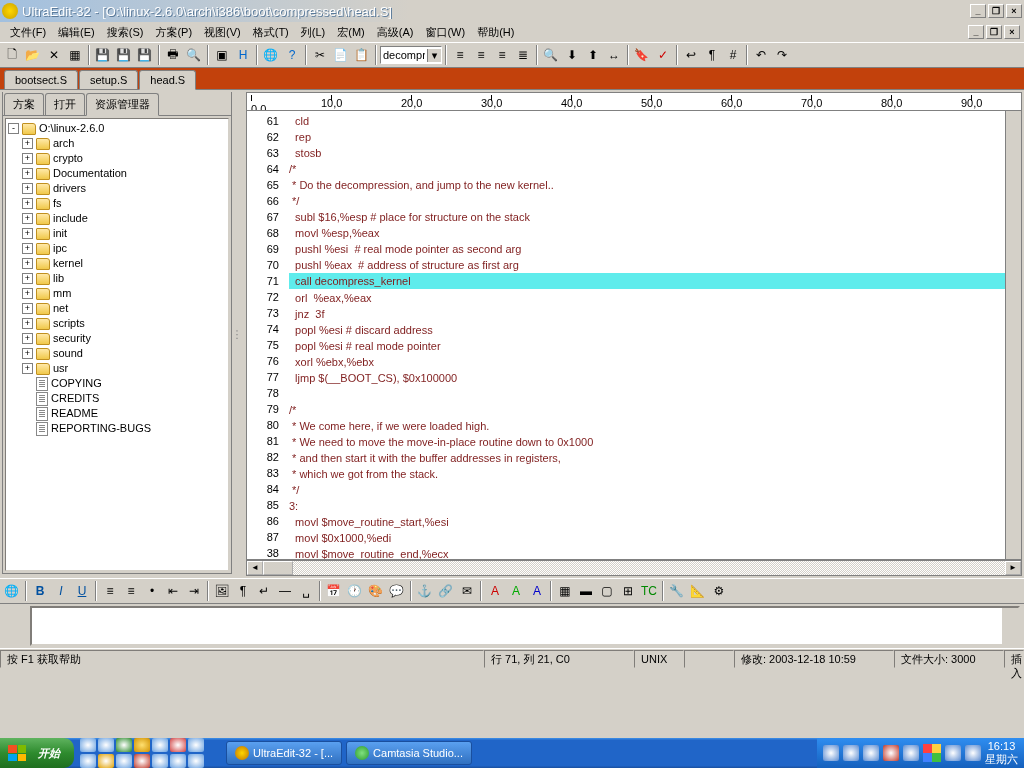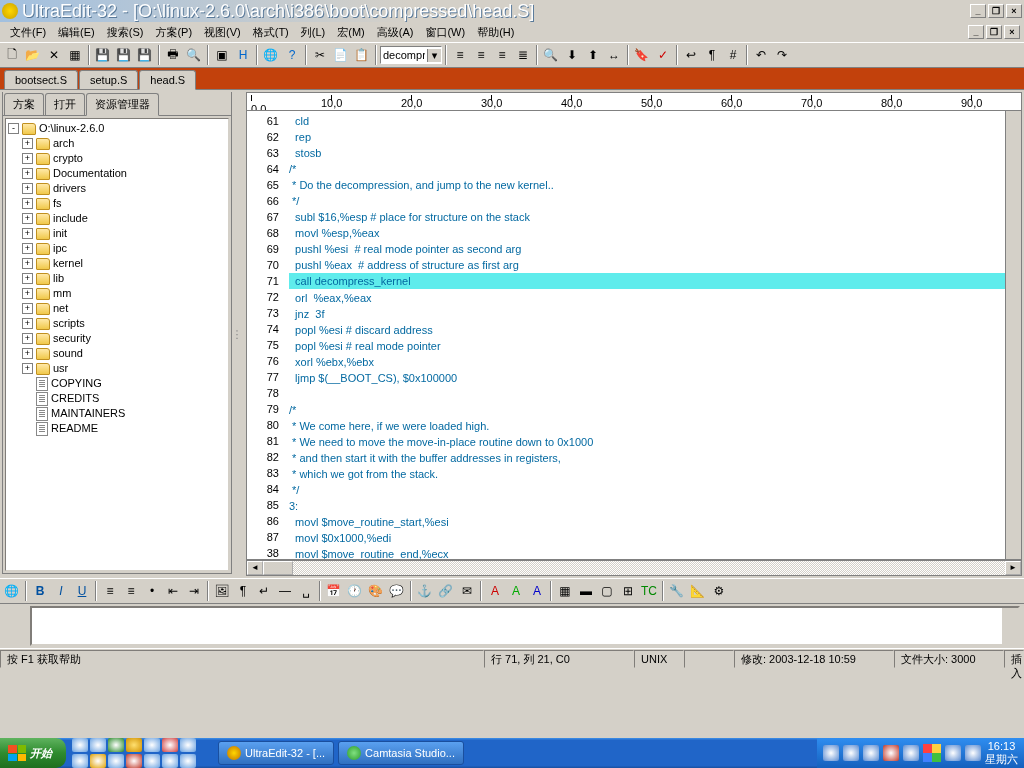--- a/index.html
+++ b/index.html
@@ -1,19 +1,19 @@
 <!DOCTYPE html>
 <html><head>
 <meta charset="utf-8">
 <style>
 * { margin:0; padding:0; box-sizing:border-box; font-family:"Microsoft Sans Serif",Tahoma,sans-serif; font-size:11px; }
 body { width:1024px; height:768px; background:#d4d0c8; overflow:hidden; position:relative; }
 .titlebar { height:22px; background:linear-gradient(90deg,#a2c0df 0%,#d4d0c8 40%,#d4d0c8 100%); display:flex; align-items:center; padding:0 2px; }
 .titlebar .appicon { width:16px; height:16px; background:radial-gradient(circle,#ffd700,#c9a000); border-radius:50%; margin-right:4px; }
-.titlebar .title { color:#fff; font-size:18px; text-shadow:1px 1px 0 #5a7a9a; flex:1; white-space:nowrap; overflow:hidden; }
+.titlebar .title { color:#fff; font-size:13px; text-shadow:1px 1px 0 #5a7a9a; flex:1; white-space:nowrap; overflow:hidden; }
 .winbtns { display:flex; gap:2px; }
 .winbtn { width:16px; height:14px; background:#d4d0c8; border:1px solid #fff; border-right-color:#808080; border-bottom-color:#808080; font:bold 9px/12px sans-serif; text-align:center; cursor:default; }
 .menubar { height:20px; display:flex; align-items:center; padding:0 4px; background:#d4d0c8; }
 .menubar span { padding:2px 6px; cursor:default; }
 .mdi-btns { margin-left:auto; display:flex; gap:2px; }
 .toolbar { height:26px; background:#d4d0c8; border-top:1px solid #fff; border-bottom:1px solid #808080; display:flex; align-items:center; padding:0 2px; gap:1px; flex-wrap:nowrap; overflow:hidden; }
 .tbtn { width:20px; height:20px; display:flex; align-items:center; justify-content:center; cursor:default; font-size:12px; }
 .tsep { width:2px; height:20px; border-left:1px solid #808080; border-right:1px solid #fff; margin:0 2px; }
 .findbox { height:18px; border:1px solid #808080; border-right-color:#fff; border-bottom-color:#fff; background:#fff; display:flex; align-items:center; }
 .findbox input { border:none; outline:none; width:46px; padding:0 2px; font-size:11px; }
@@ -31,34 +31,34 @@
 .tnode .exp { width:11px; height:11px; border:1px solid #808080; text-align:center; line-height:8px; font-size:9px; margin-right:3px; background:#fff; cursor:default; }
 .tnode .ficon { width:14px; height:12px; background:linear-gradient(#ffe9a8,#f0c84a); border:1px solid #c09020; border-radius:1px 3px 1px 1px; margin-right:3px; display:inline-block; }
 .tnode .fileicon { width:12px; height:14px; background:#fff; border:1px solid #888; margin-right:3px; display:inline-block; position:relative; }
 .tnode .fileicon:before { content:""; position:absolute; left:2px; top:2px; width:6px; height:1px; background:#888; box-shadow:0 2px #888,0 4px #888,0 6px #888; }
 .editor-area { flex:1; display:flex; flex-direction:column; margin:2px 2px 2px 6px; }
 .ruler { height:18px; background:#fff; border:1px solid #808080; border-bottom:none; position:relative; font-size:9px; overflow:hidden; }
 .ruler-tick { position:absolute; top:2px; border-left:1px solid #000; height:6px; }
 .ruler-lbl { position:absolute; top:4px; }
 .editor { flex:1; background:#fff; border:1px solid #808080; display:flex; overflow:hidden; position:relative; }
 .gutter { width:38px; background:#fff; text-align:right; padding:2px 6px 0 0; font:12px/16px "Courier New",monospace; color:#000; border-right:none; }
-.code { flex:1; font:12px/16px "Courier New",monospace; padding:2px 0 0 4px; white-space:pre; color:#0369a1; }
+.code { flex:1; font:12px/16px "Courier New",monospace; padding:2px 0 0 4px; white-space:pre; color:#7f1d1d; }
 .code .hl { background:#5fecec; display:inline-block; width:100%; }
 .vscroll { width:16px; background:#d4d0c8; border-left:1px solid #808080; }
 .hscroll { height:16px; background:#d4d0c8; border:1px solid #808080; display:flex; }
 .hscroll .arrow { width:16px; background:#d4d0c8; border:1px outset #fff; text-align:center; font-size:8px; line-height:12px; }
 .hscroll .thumb { width:30px; background:#d4d0c8; border:1px outset #fff; }
 .hscroll .track { flex:1; background:repeating-conic-gradient(#d4d0c8 0 25%,#fff 0 50%) 0 0/2px 2px; }
 .toolbar2 { height:26px; background:#d4d0c8; border-top:1px solid #fff; border-bottom:1px solid #808080; display:flex; align-items:center; padding:0 2px; gap:1px; overflow:hidden; }
 .output { height:40px; background:#fff; border:2px inset #d4d0c8; margin:2px 4px 2px 30px; display:flex; }
 .output .ovscroll { width:16px; background:#d4d0c8; margin-left:auto; }
 .statusbar { height:20px; background:#d4d0c8; border-top:1px solid #fff; display:flex; align-items:center; font-size:11px; }
 .statusbar .cell { border:1px inset #d4d0c8; padding:1px 6px; height:18px; line-height:14px; }
 .taskbar { position:absolute; bottom:0; left:0; right:0; height:30px; background:linear-gradient(#3e90e8,#2065c8 8%,#2065c8 92%,#1a4f9e); display:flex; align-items:center; color:#fff; }
-.startbtn { height:30px; padding:0 14px 0 8px; background:linear-gradient(#5fb35f,#2e8b2e 50%,#1f6f1f); border-radius:0 10px 10px 0; display:flex; align-items:center; gap:4px; font-style:italic; font-weight:bold; font-size:13px; }
+.startbtn { height:30px; padding:0 14px 0 8px; background:linear-gradient(#5fb35f,#2e8b2e 50%,#1f6f1f); border-radius:0 10px 10px 0; display:flex; align-items:center; gap:12px; font-style:italic; font-weight:bold; font-size:13px; }
 .startbtn .winlogo { width:18px; height:16px; display:grid; grid-template:1fr 1fr/1fr 1fr; gap:1px; }
 .startbtn .winlogo span:nth-child(1){background:#f25022} .startbtn .winlogo span:nth-child(2){background:#7fba00} .startbtn .winlogo span:nth-child(3){background:#00a4ef} .startbtn .winlogo span:nth-child(4){background:#ffb900}
 .ql { display:flex; gap:2px; margin:0 6px; flex-wrap:wrap; width:140px; }
 .ql .qicon { width:16px; height:14px; background:radial-gradient(#fff,#68a0e0); border-radius:2px; }
 .taskbtn { height:24px; background:linear-gradient(#5aa0f0,#3070c0); border:1px solid #1a4f9e; border-radius:3px; padding:0 8px; display:flex; align-items:center; gap:4px; margin-right:4px; max-width:170px; }
 .taskbtn .ticon { width:14px; height:14px; background:radial-gradient(#ffd700,#c07000); border-radius:50%; }
 .taskbtn.green .ticon { background:radial-gradient(#80e080,#2a9a2a); }
 .tray { margin-left:auto; height:30px; background:linear-gradient(#2f8df0,#1560bd); display:flex; align-items:center; padding:0 6px; gap:4px; }
 .tray .ticon { width:16px; height:16px; background:radial-gradient(#fff,#5a8ad0); border-radius:2px; }
 .tray .colorblk { display:grid; grid-template:1fr 1fr/1fr 1fr; width:18px; height:18px; }
@@ -254,26 +254,26 @@
           <span>COPYING</span>
         </div>
         <div class="tnode" style="padding-left: 14px;">
           <span style="width: 14px; display: inline-block;"></span>
           <span class="fileicon"></span>
           <span>CREDITS</span>
         </div>
         <div class="tnode" style="padding-left: 14px;">
           <span style="width: 14px; display: inline-block;"></span>
           <span class="fileicon"></span>
-          <span>MAINTAINERS</span>
+          <span>README</span>
         </div>
         <div class="tnode" style="padding-left: 14px;">
           <span style="width: 14px; display: inline-block;"></span>
           <span class="fileicon"></span>
-          <span>README</span>
+          <span>REPORTING-BUGS</span>
         </div>
       </div>
   </div>
   <div class="resizer"></div>
 
   <div class="editor-area">
     <div class="ruler" id="ruler">
         <div class="ruler-tick" style="left: 4px;"></div>
         <div class="ruler-lbl" style="left: 4px; margin-top: 6px;">0,0</div>
         <div class="ruler-tick" style="left: 84px;"></div>

